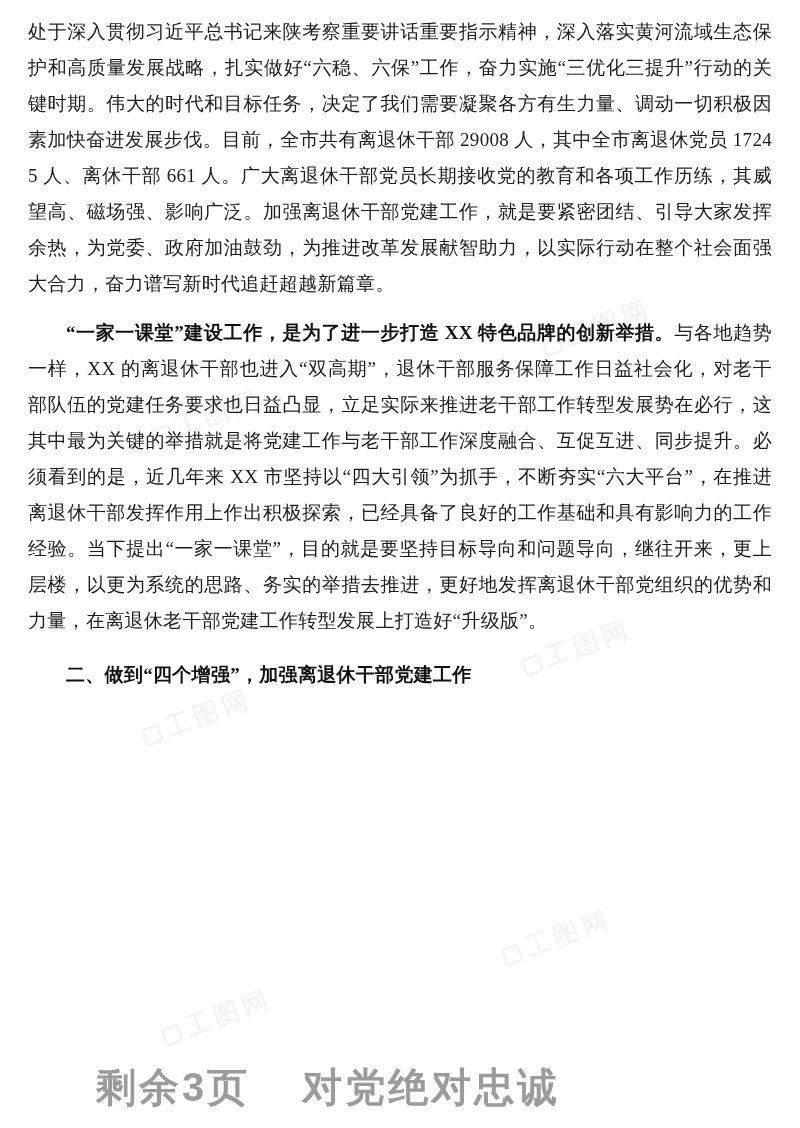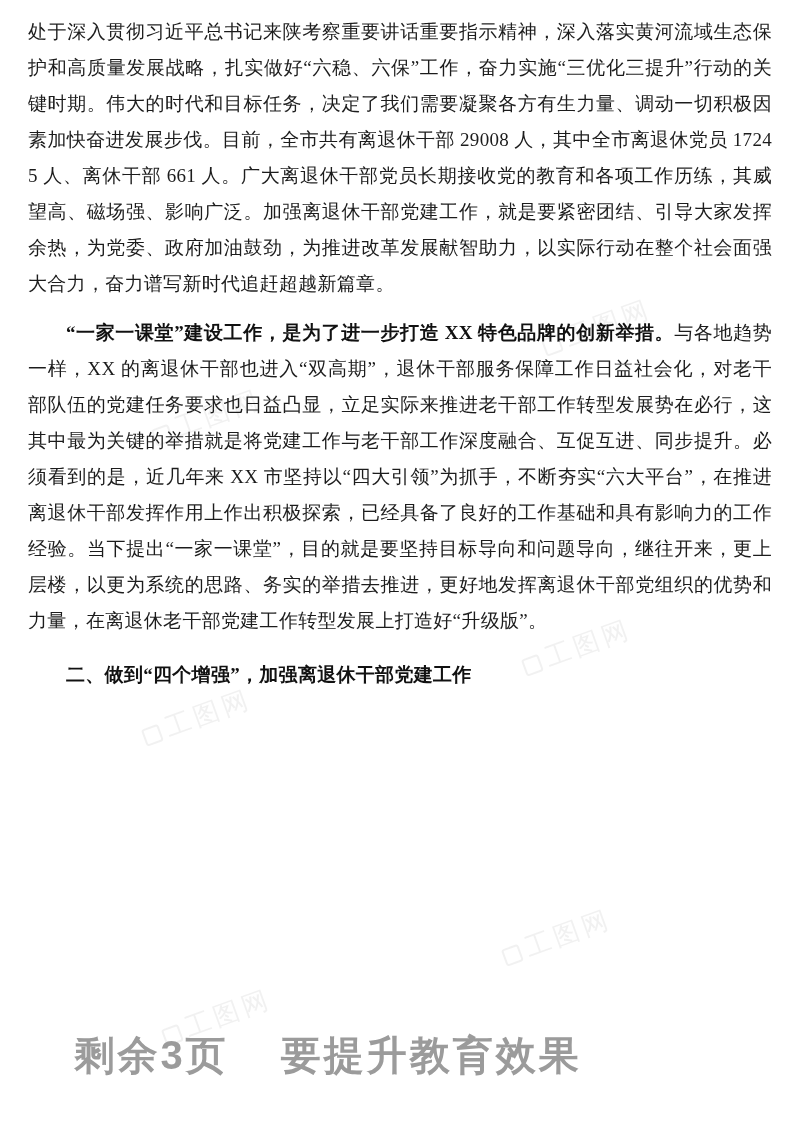--- a/index.html
+++ b/index.html
@@ -73,21 +73,21 @@
     border: 2px solid rgba(120,120,120,0.10);
     border-radius: 3px;
     margin-right: 6px;
     vertical-align: -2px;
   }
 
   
   .preview-footer {
     position: absolute;
     left: 0;
-    top: 1028px;
+    top: 1060px;
     width: 656px;
     display: flex;
     justify-content: center;
     align-items: baseline;
     gap: 52px;
     z-index: 2;
   }
   .preview-footer span {
     font-family: "Liberation Sans", sans-serif;
     font-size: 40px;
@@ -121,16 +121,16 @@
     </p>
 
     <h2 class="section-heading">二、做到“四个增强”，加强离退休干部党建工作</h2>
 
 
 
   </div>
 
   <div class="preview-footer">
     <span>剩余3页</span>
-    <span>要提升教育效果</span>
+    <span>对党绝对忠诚</span>
   </div>
 
 </div>
 
 </body></html>

